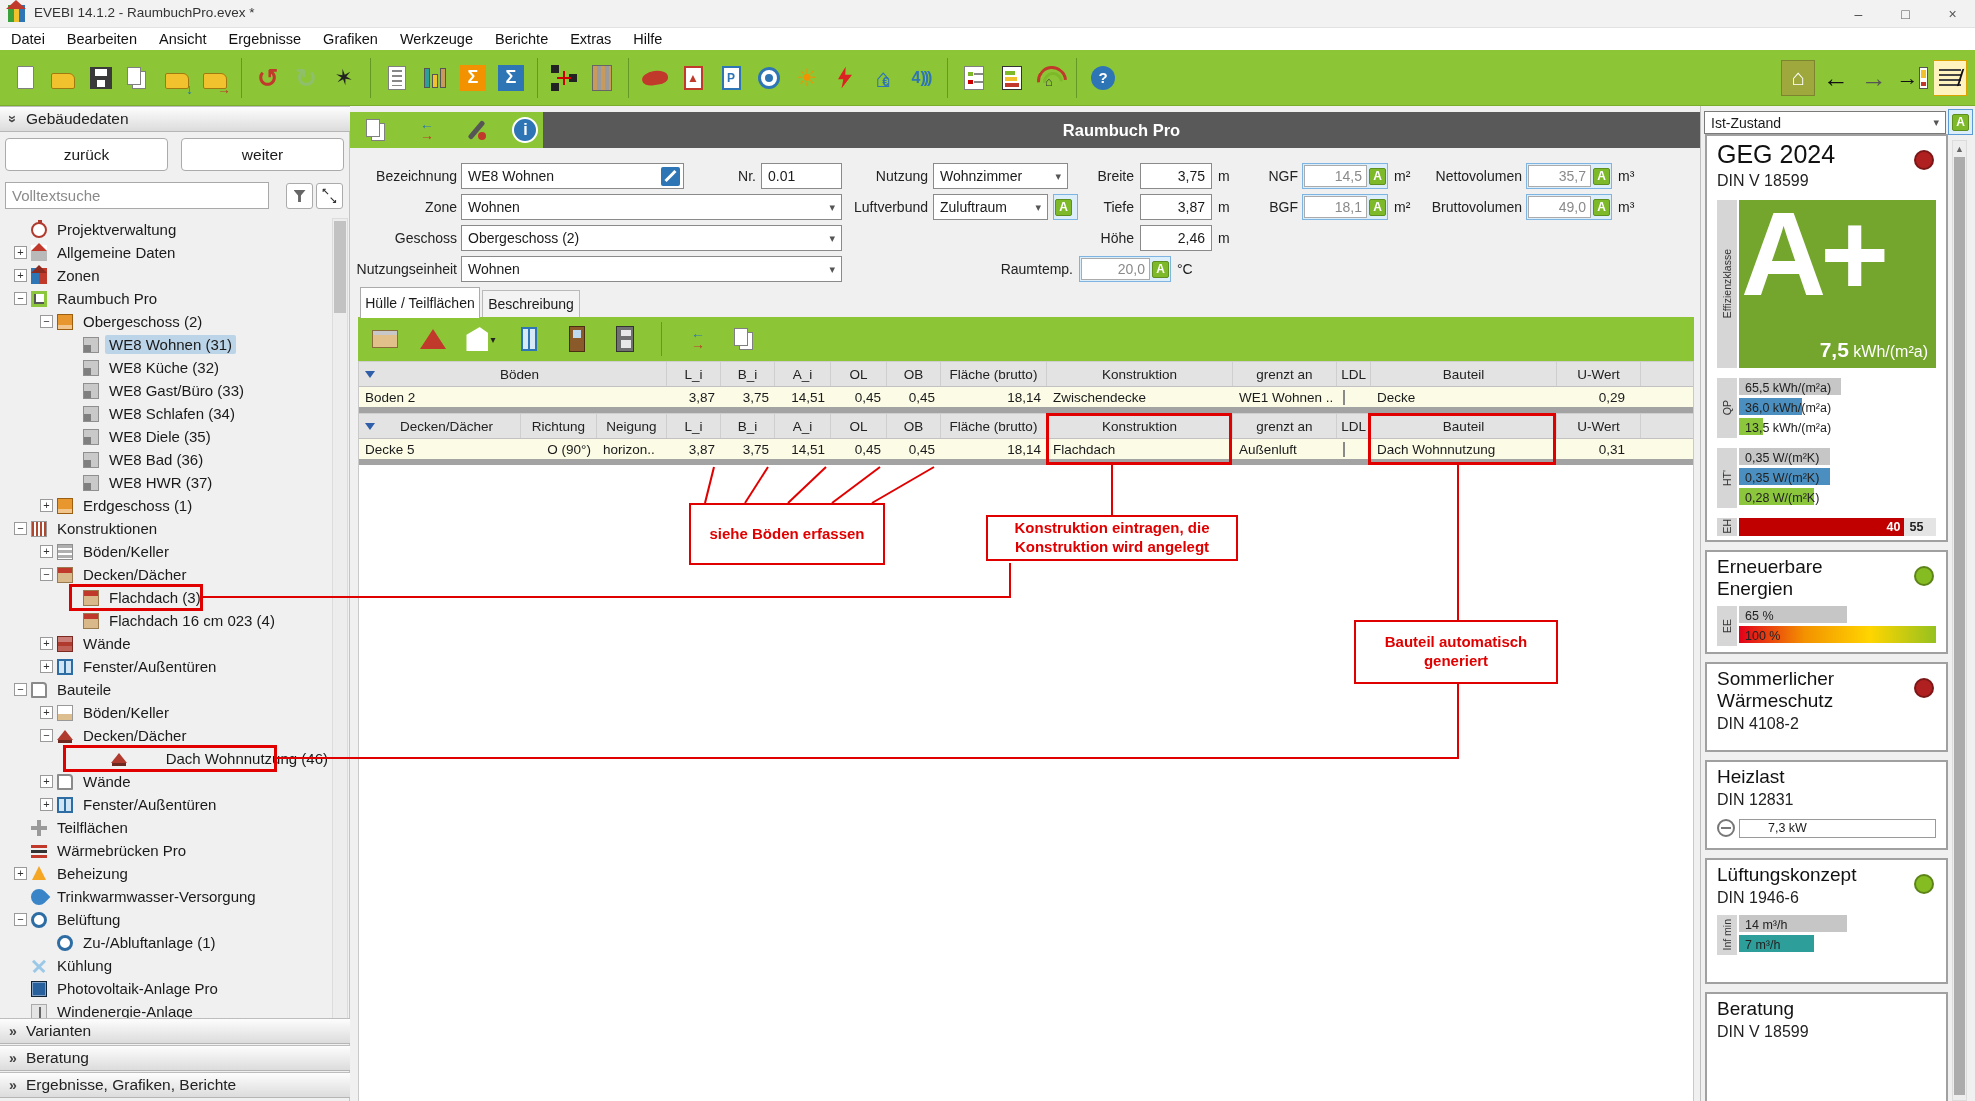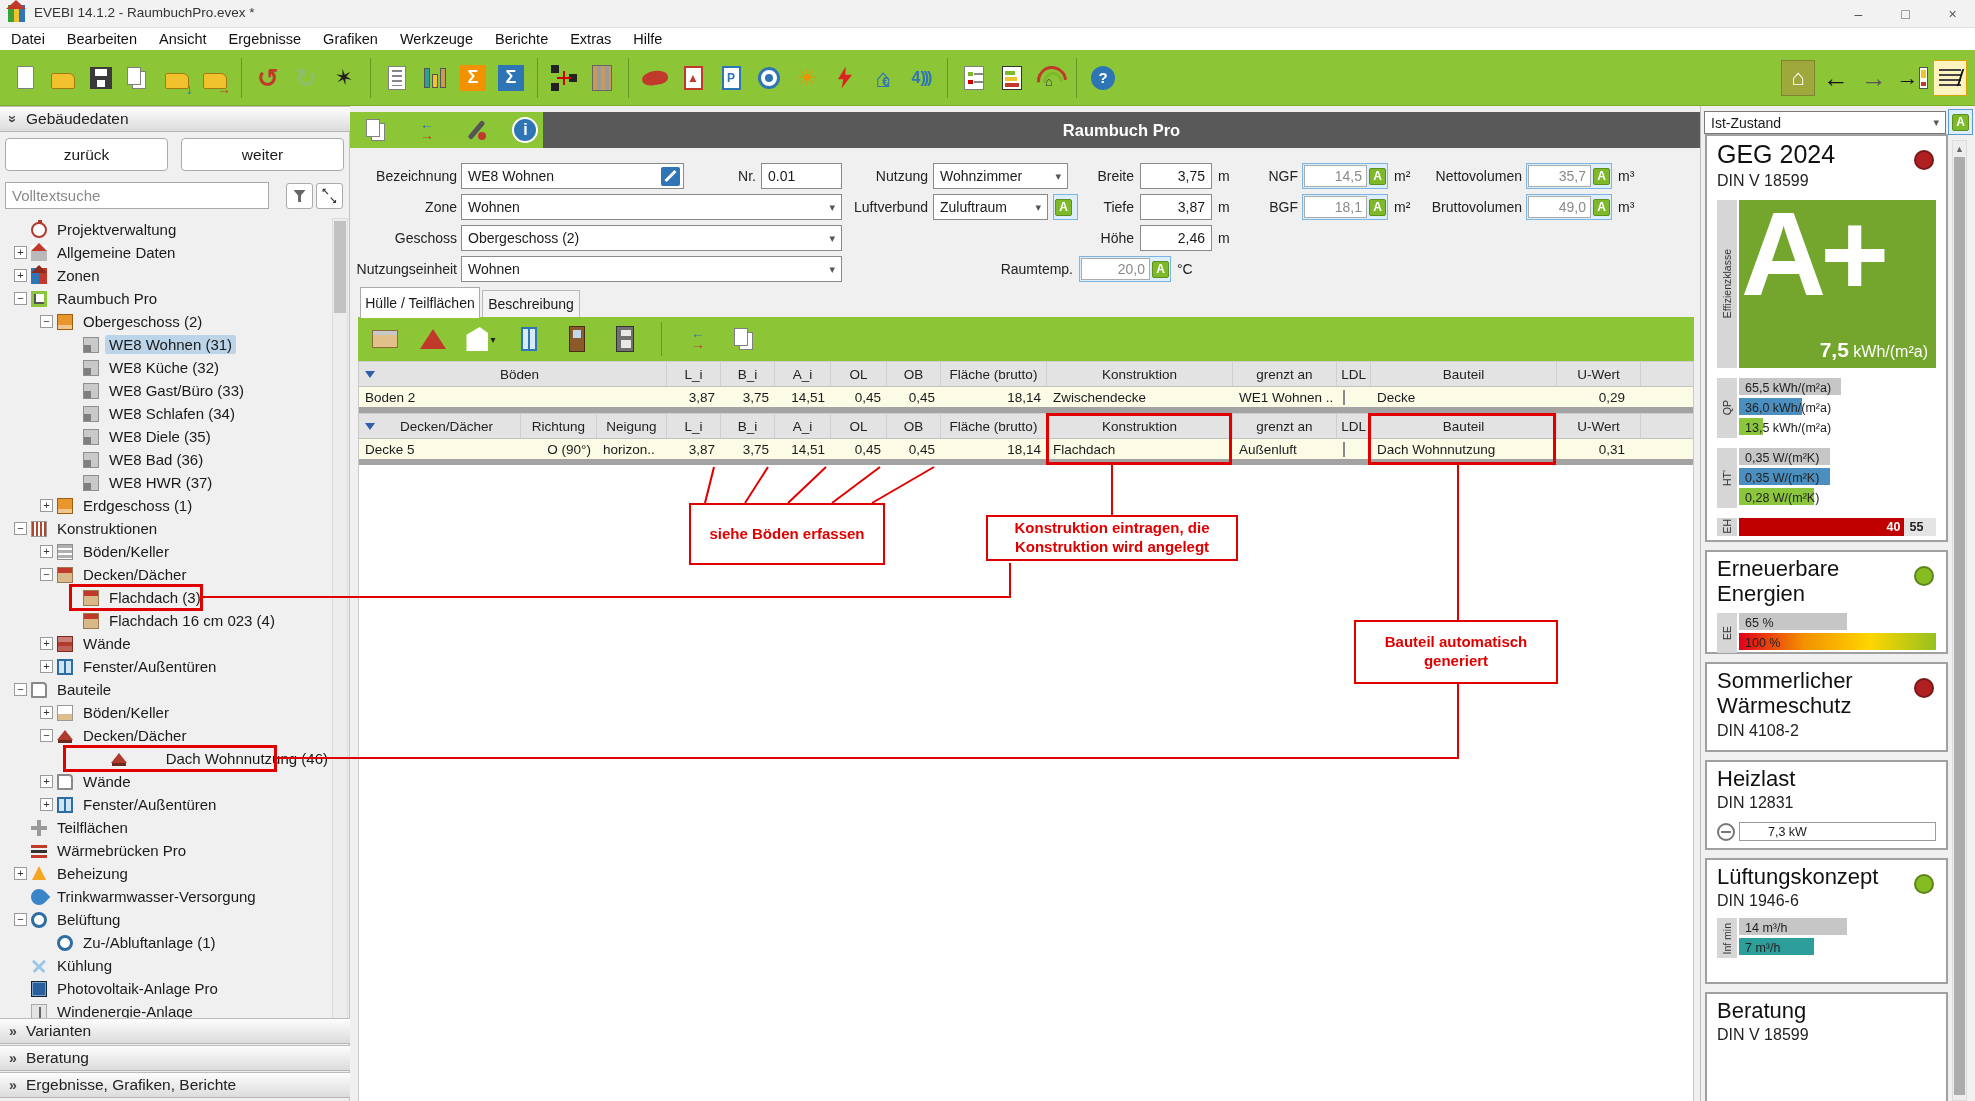--- a/index.html
+++ b/index.html
@@ -143,21 +143,21 @@
   .cbx{width:13px;height:13px;border:1px solid #8a8a8a;background:#fff;margin:0 auto;}
   
   .rightpanel{position:absolute;left:1700px;top:106px;width:275px;height:995px;background:#F0F0F0;border-left:1px solid #BFBFBF;}
   .mode-row{position:absolute;left:3px;top:5px;width:242px;height:23px;background:#fff;border:1px solid #7a7a7a;display:flex;align-items:center;padding:0 6px;font-size:14px;}
   .mode-row .caret{margin-left:auto;color:#555;font-size:11px;}
   .rp-a{position:absolute;left:247px;top:3px;width:25px;height:26px;background:#DCEEF9;border:1px solid #5B9BD5;display:flex;align-items:center;justify-content:center;}
   .rp-scroll{position:absolute;left:251px;top:34px;width:15px;height:961px;background:#EDEDED;border:1px solid #DCDCDC;}
   .rp-scroll .arr{display:block;text-align:center;font-size:9px;color:#666;padding-top:3px;}
   .rp-thumb{position:absolute;left:1px;top:16px;width:11px;height:938px;background:#ACACAC;}
   .card{position:absolute;left:4px;width:243px;background:#fff;border:2px solid #A0A0A0;padding:4px 10px;}
-  .card-title{font-size:22px;color:#111;line-height:1.15;}
+  .card-title{font-size:19px;color:#111;line-height:1.15;}
   .card-title.big{font-size:25px;}
   .card-sub{font-size:16px;color:#222;margin-top:3px;}
   .dot{position:absolute;right:12px;top:14px;width:20px;height:20px;border-radius:50%;border:2px solid rgba(0,0,0,.3);}
   .strip{background:#D6D6D6;display:flex;align-items:center;justify-content:center;flex:none;}
   .strip span{writing-mode:vertical-rl;transform:rotate(180deg);font-size:10.5px;color:#333;white-space:nowrap;}
   .klass-wrap{display:flex;margin-top:10px;height:168px;}
   .klass-wrap .strip{width:20px;}
   .klass{flex:1;background:#74A52D;position:relative;color:#fff;margin-left:2px;}
   .klass .kletter{position:absolute;left:2px;top:-14px;font-size:118px;font-weight:bold;letter-spacing:-6px;}
   .klass .kval{position:absolute;right:8px;bottom:6px;font-size:16px;}

